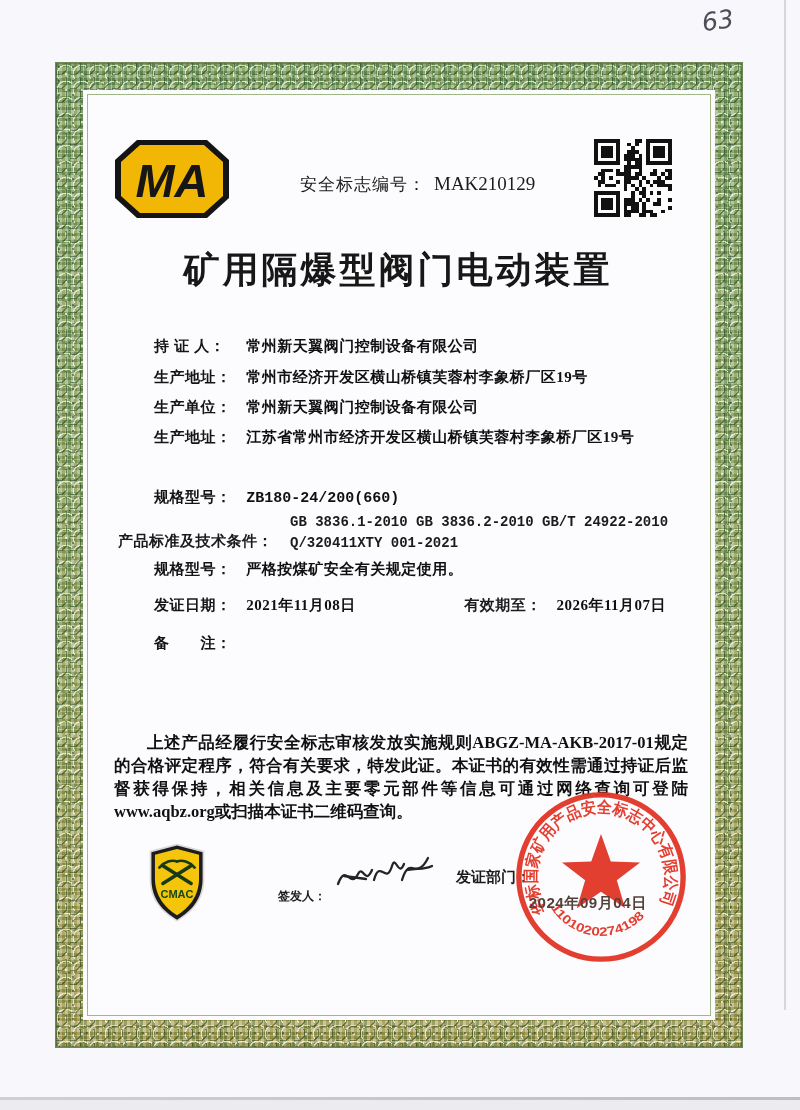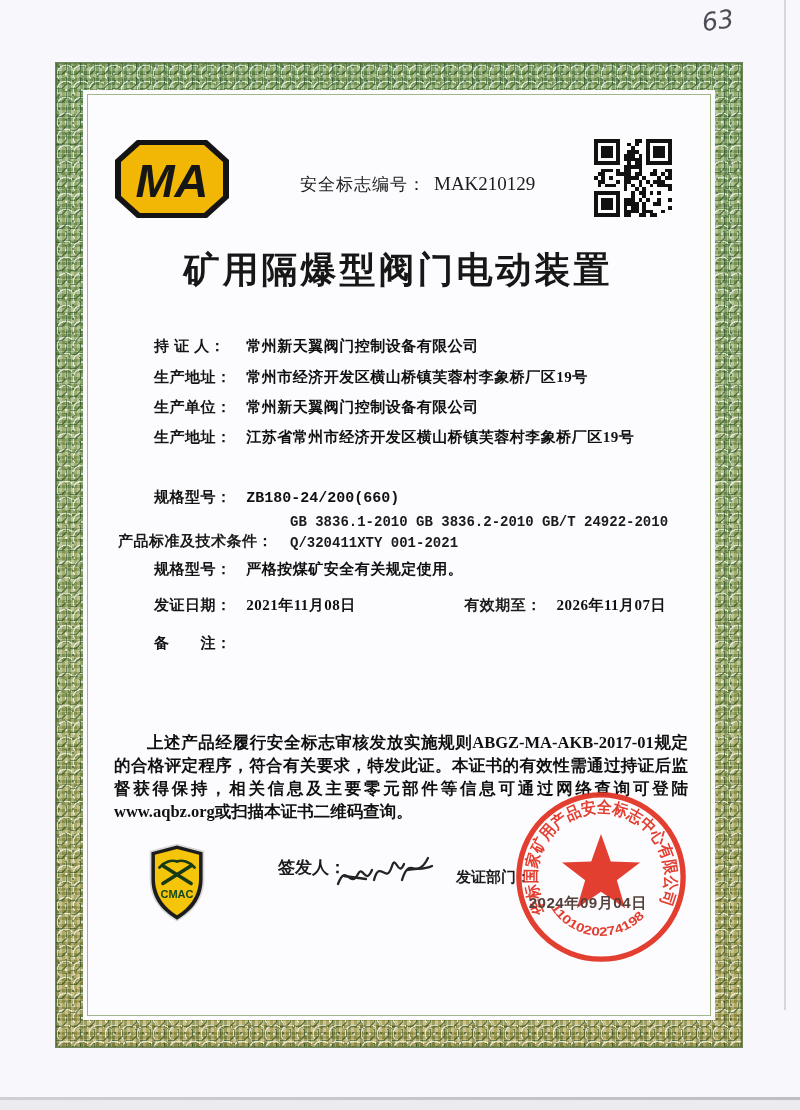--- a/index.html
+++ b/index.html
@@ -59,21 +59,21 @@
   .dates .flabel2{display:inline-block;width:88px;letter-spacing:.5px;}
   .dates .gap{display:inline-block;width:100px;}
   
   .statement{
     position:absolute;left:114px;top:731px;width:574px;
     font-family:"Liberation Serif",serif;font-weight:700;
     font-size:16.5px;line-height:23px;text-indent:2em;text-align:justify;color:#101010;
   }
   
   .cmac{position:absolute;left:147px;top:842px;width:60px;height:78px;}
-  .signer-label{position:absolute;left:278px;top:856px;font-size:17px;font-weight:700;}
+  .signer-label{position:absolute;left:278px;top:888px;font-size:12px;font-weight:700;}
   .signature{position:absolute;left:332px;top:846px;width:104px;height:62px;}
   .dept-label{position:absolute;left:456px;top:868px;font-size:15px;font-weight:700;}
   .seal{position:absolute;left:511px;top:791px;width:180px;height:176px;opacity:.95;}
   .seal svg{width:100%;height:100%;}
 </style>
 </head>
 <body>
 
 <div class="page">
 

